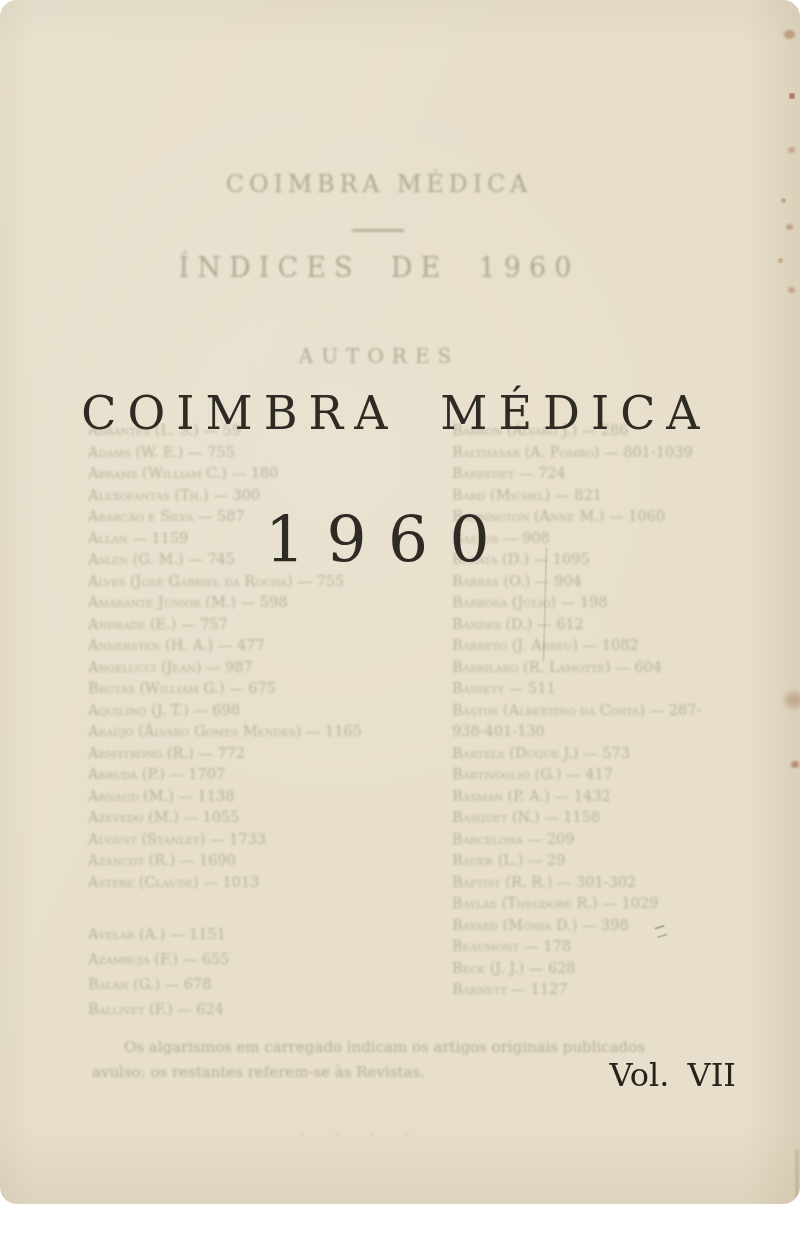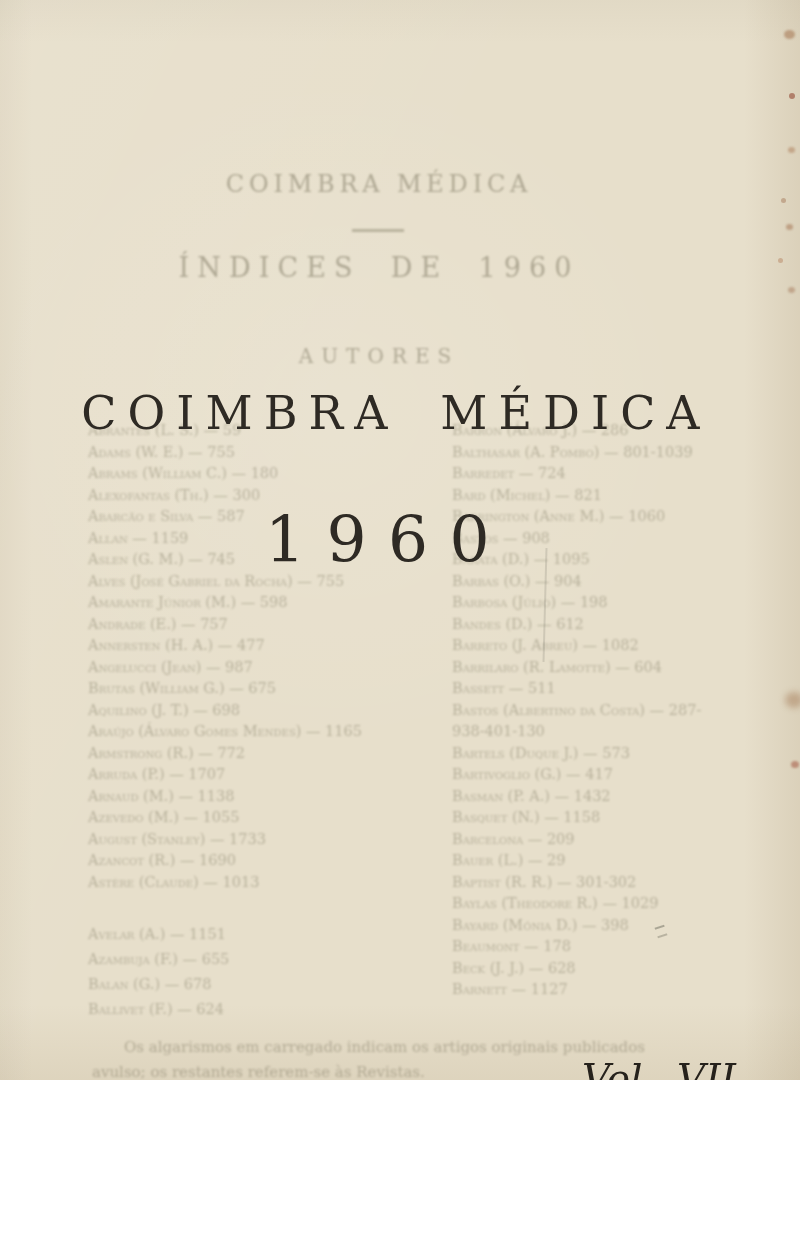--- a/index.html
+++ b/index.html
@@ -1,26 +1,27 @@
 <!DOCTYPE html>
 <html><head>
 <meta charset="utf-8">
 <style>
   html,body{margin:0;padding:0;}
   .page{
     position:relative;
-    width:800px;height:1080px;
+    width:800px;height:1204px;
     overflow:hidden;
     font-family:"DejaVu Serif", serif;
     background:
       radial-gradient(ellipse 70% 50% at 42% 38%, rgba(255,255,255,0.10), rgba(255,255,255,0) 65%),
       linear-gradient(115deg, rgba(255,255,255,0.07), rgba(255,255,255,0) 45%),
       linear-gradient(to right, rgba(120,100,70,0.06), rgba(120,100,70,0) 4%, rgba(120,100,70,0) 93%, rgba(130,105,65,0.12)),
       linear-gradient(to bottom, rgba(120,110,85,0.05), rgba(120,110,85,0) 4%, rgba(120,110,85,0) 93%, rgba(140,115,70,0.10)),
       #e7dfcb;
+    border-radius: 17px;
   }
 
   
   .ghost{
     position:absolute;inset:0;
     color:rgba(122,116,94,0.50);
     filter:blur(1.2px);
     pointer-events:none;
   }
   .g-center{position:absolute;left:0;width:100%;text-align:center;transform:translateX(-21px);}
@@ -52,21 +53,21 @@
     transform:translateX(-4px);
   }
   .year{
     position:absolute;top:504px;left:0;width:100%;
     text-align:center;
     font-size:63px;letter-spacing:0.34em;
     transform:translateX(-12px);
   }
   .volume{
     position:absolute;top:1056px;right:64px;
-    font-size:39px;word-spacing:0.25em;color:#26221c;font-style:italic;
+    font-size:32px;word-spacing:0.25em;color:#26221c;
   }
 
   
   .spot{position:absolute;border-radius:50%;pointer-events:none;}
   .fx1 {left:784px;top:30px; width:11px;height:9px; background:rgba(150,95,55,0.45); filter:blur(1.2px);}
   .fx2 {left:789px;top:93px; width:6px; height:6px; background:rgba(140,60,40,0.55); filter:blur(0.6px);}
   .fx3 {left:788px;top:147px;width:7px; height:6px; background:rgba(160,100,60,0.40);filter:blur(0.8px);}
   .fx4 {left:781px;top:198px;width:5px; height:5px; background:rgba(150,95,60,0.38); filter:blur(0.7px);}
   .fx5 {left:786px;top:224px;width:7px; height:6px; background:rgba(150,90,55,0.42); filter:blur(0.8px);}
   .fx6 {left:778px;top:258px;width:5px; height:5px; background:rgba(170,110,70,0.38);filter:blur(0.7px);}

